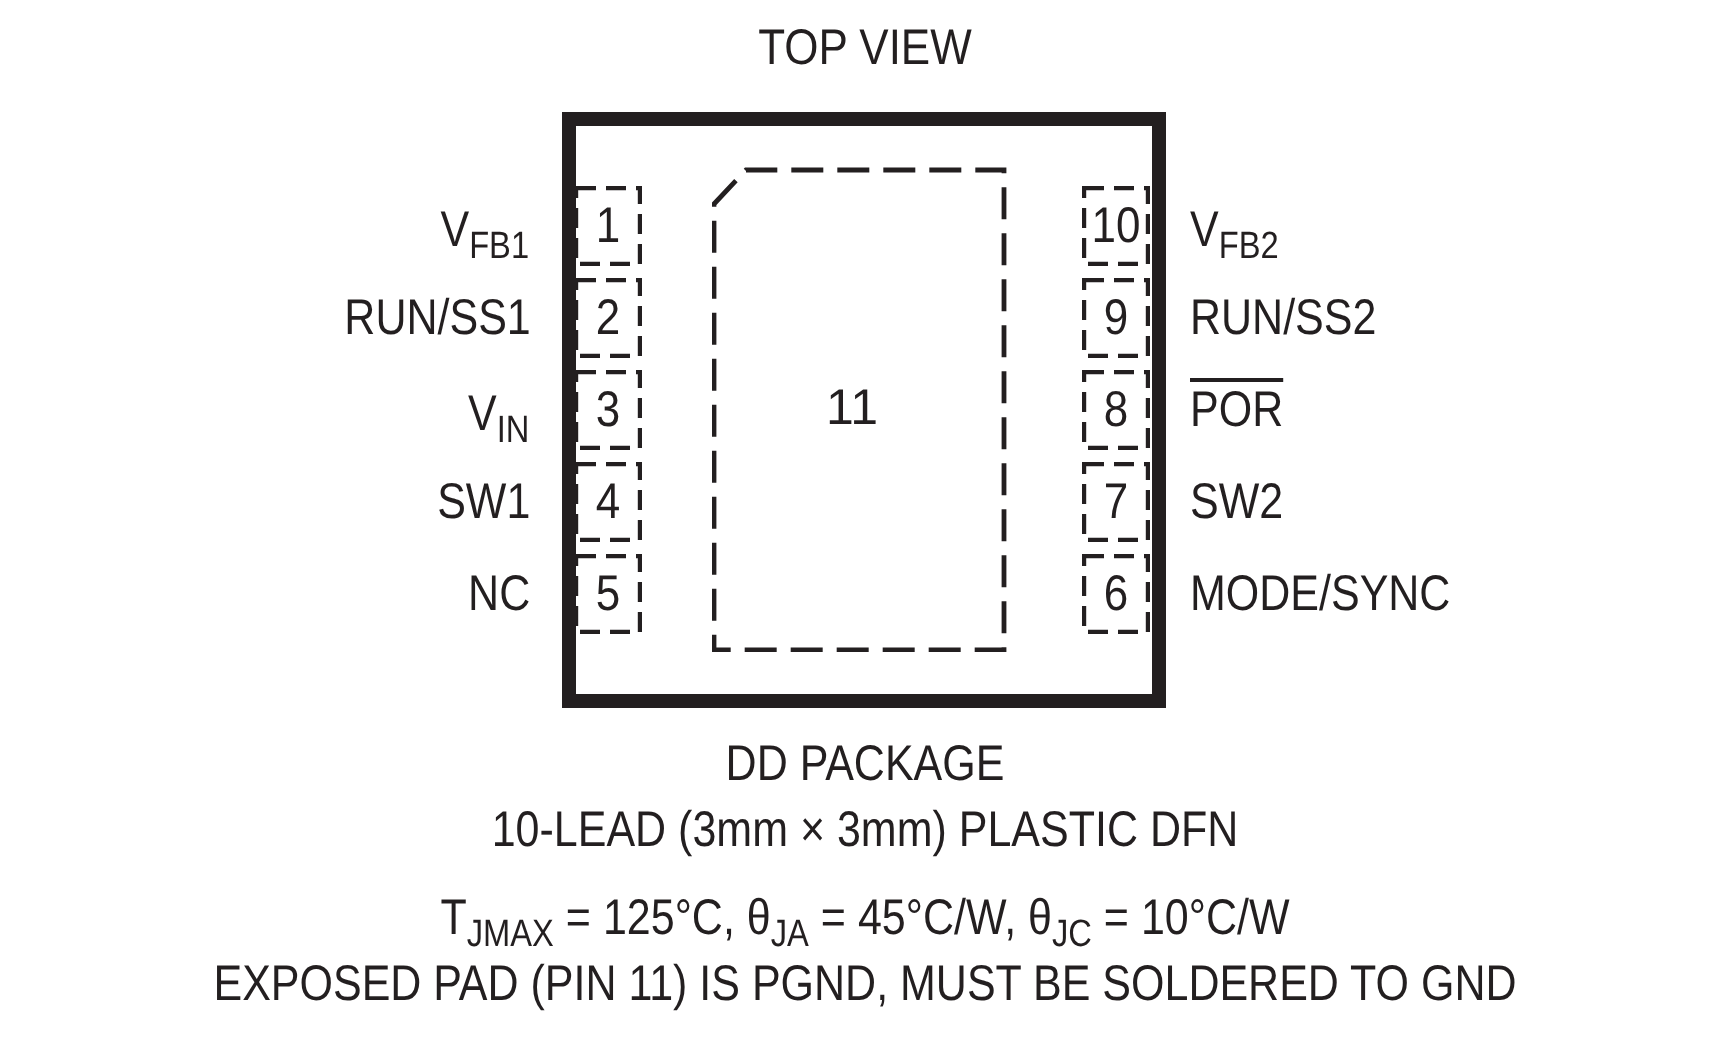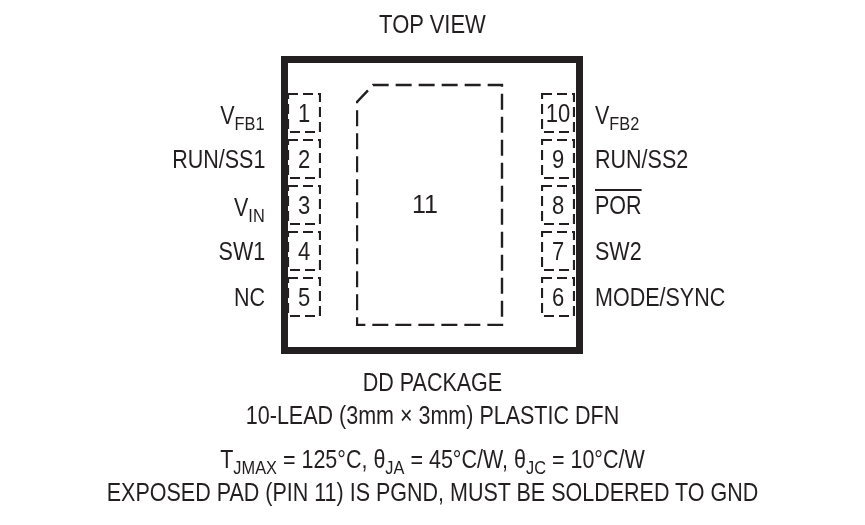--- a/index.html
+++ b/index.html
@@ -6,21 +6,21 @@
   body { width: 865px; height: 525px; position: relative; overflow: hidden;
          font-family: "Liberation Sans", sans-serif; color: #231f20; }
   .abs { position: absolute; }
   .txt { font-family: "Liberation Sans Narrow", "Liberation Sans", sans-serif;
          font-stretch: condensed; color: #231f20; white-space: nowrap; }
   .title { left: 0; width: 865px; top: 10px; text-align: center; font-size: 25px;
            transform: scaleX(0.88); transform-origin: center; }
   .pkg-box { left: 281px; top: 56px; width: 288px; height: 284px;
              border: 7px solid #231f20; }
   .pad { left: 356px; top: 83px; width: 148px; height: 243px; }
-  .pad-label { left: 412px; top: 190px; width: 60px; text-align: left; font-size: 25px; }
+  .pad-label { left: 396px; top: 190px; width: 60px; text-align: center; font-size: 25px; }
   .pin { width: 34px; height: 40px; }
   .pin-num { width: 34px; text-align: center; font-size: 25px; line-height: 40px;
              transform: scaleX(0.88); }
   .lbl { font-size: 25px; line-height: 40px; transform: scaleX(0.86); }
   .lbl-left { text-align: right; transform-origin: right center; }
   .lbl-right { text-align: left; transform-origin: left center; }
   .lbl sub { font-size: 19px; vertical-align: -6px; }
   .overbar { text-decoration: overline; }
   .foot { left: 0; width: 865px; text-align: center; font-size: 25px;
           transform: scaleX(0.86); transform-origin: center; }

